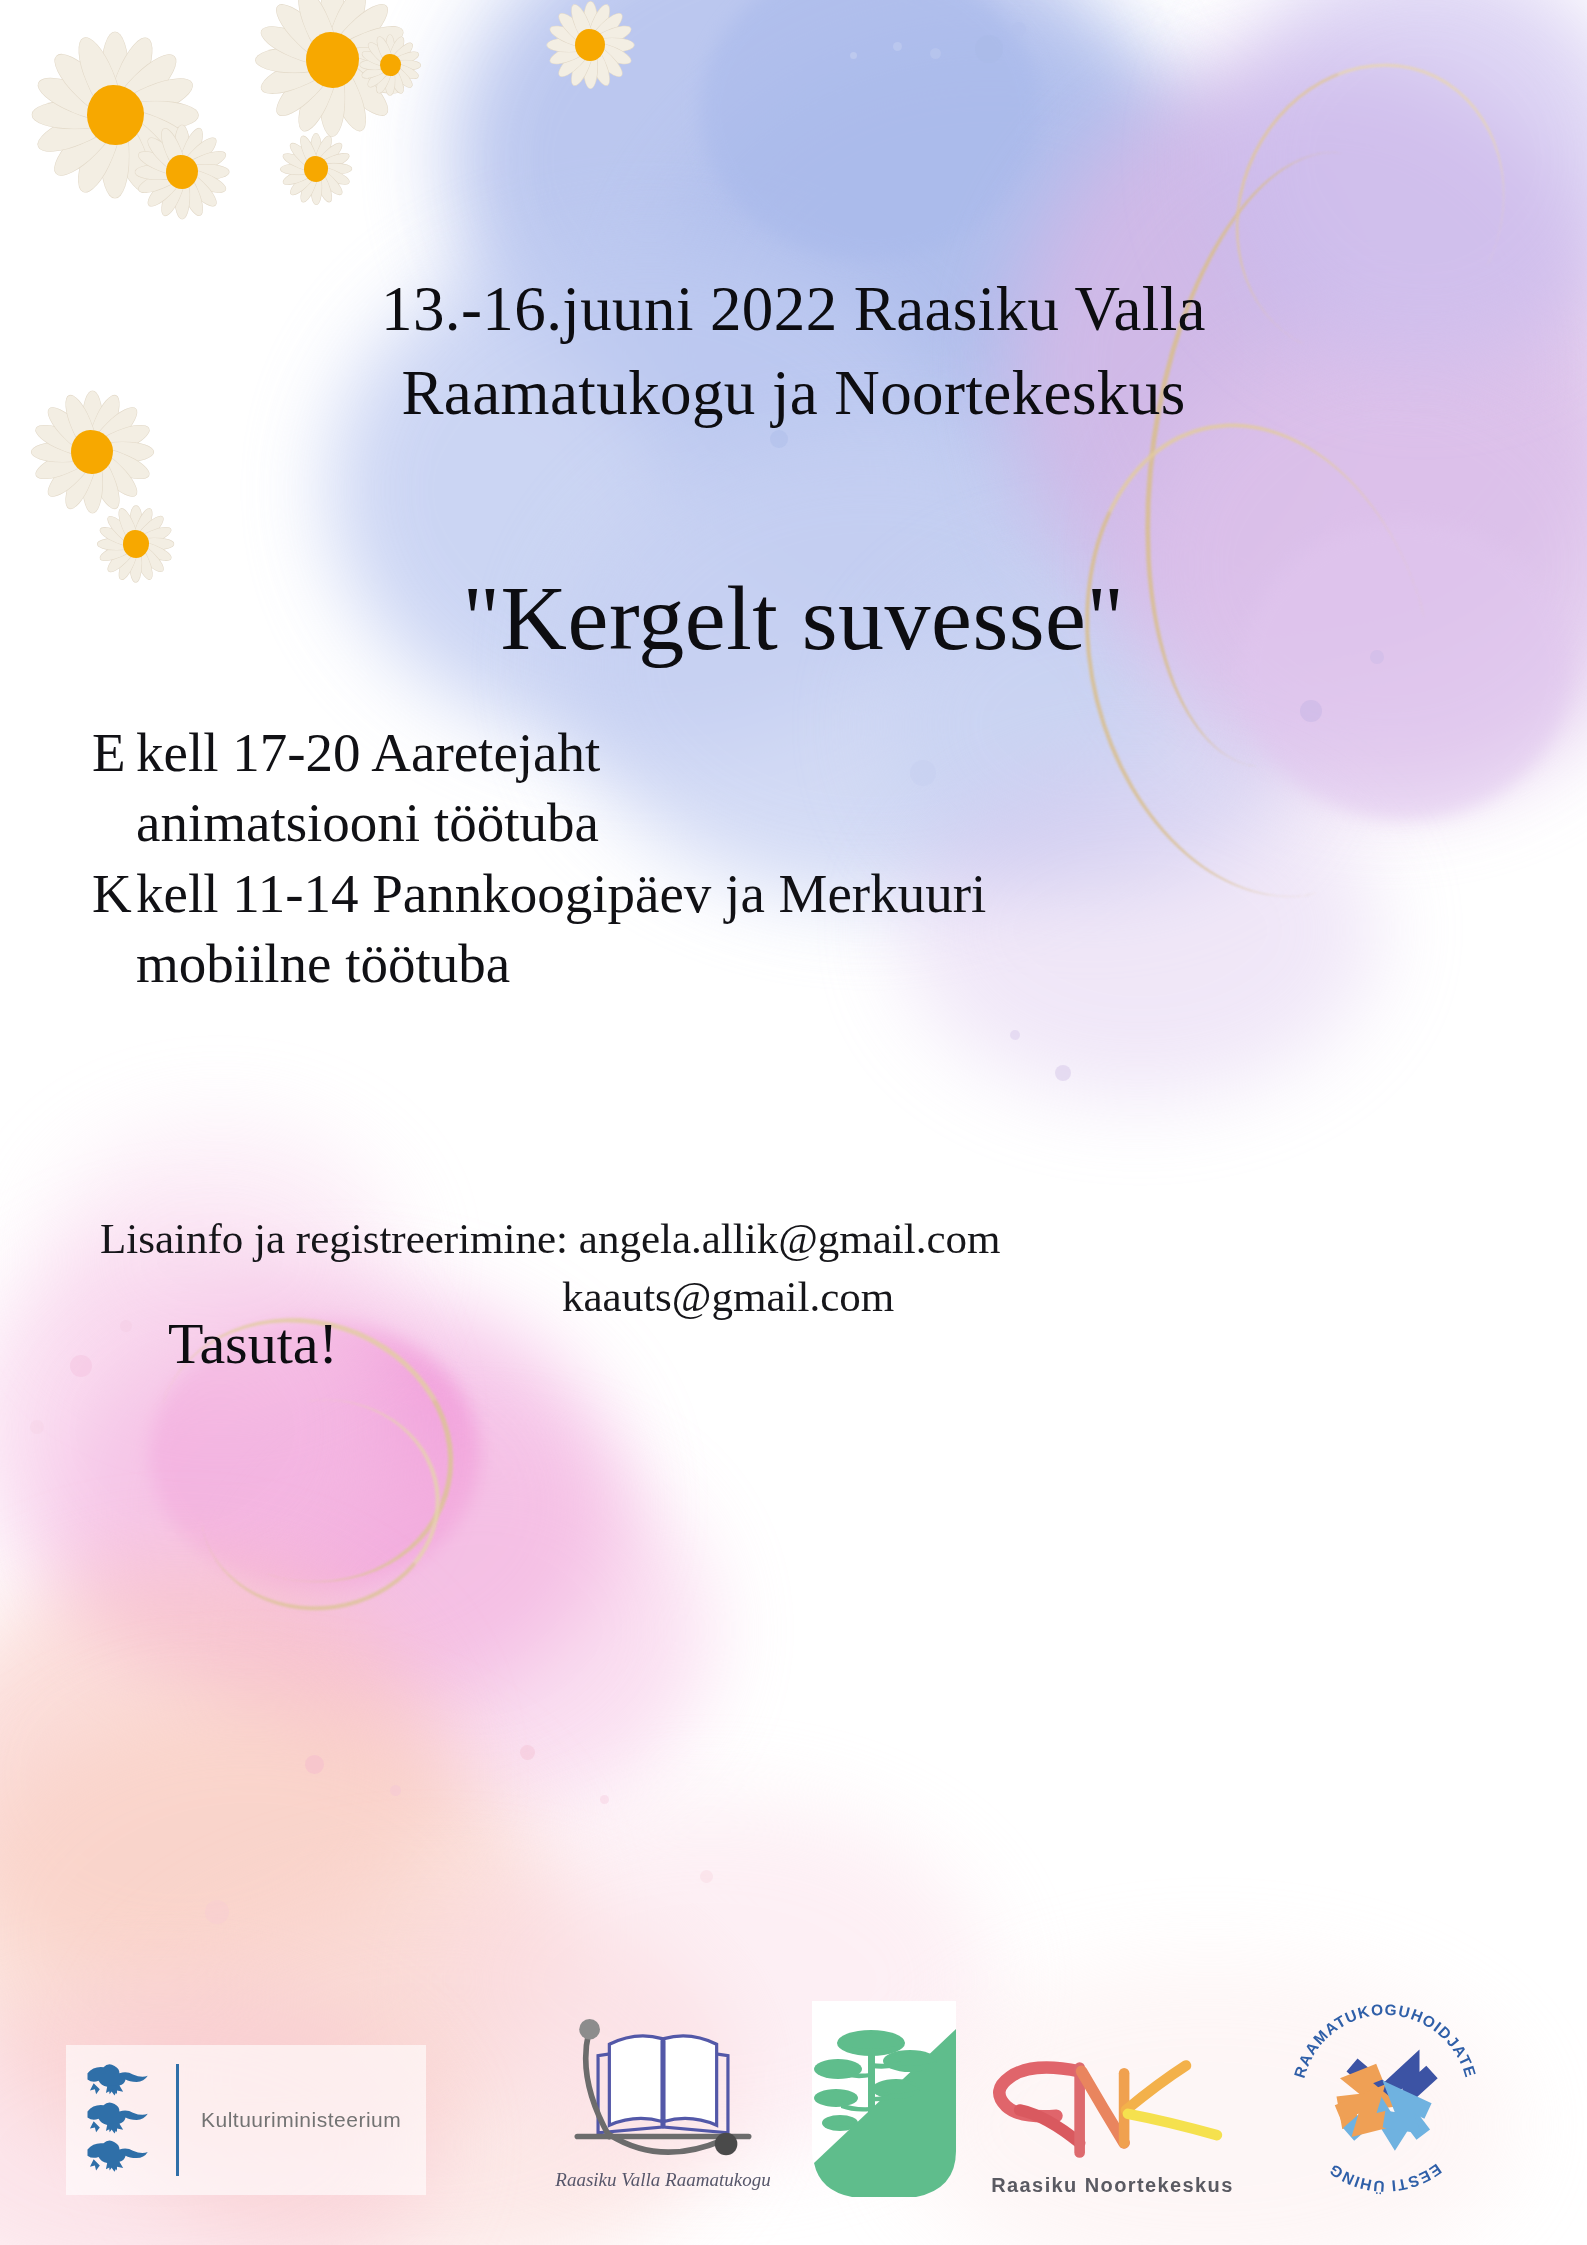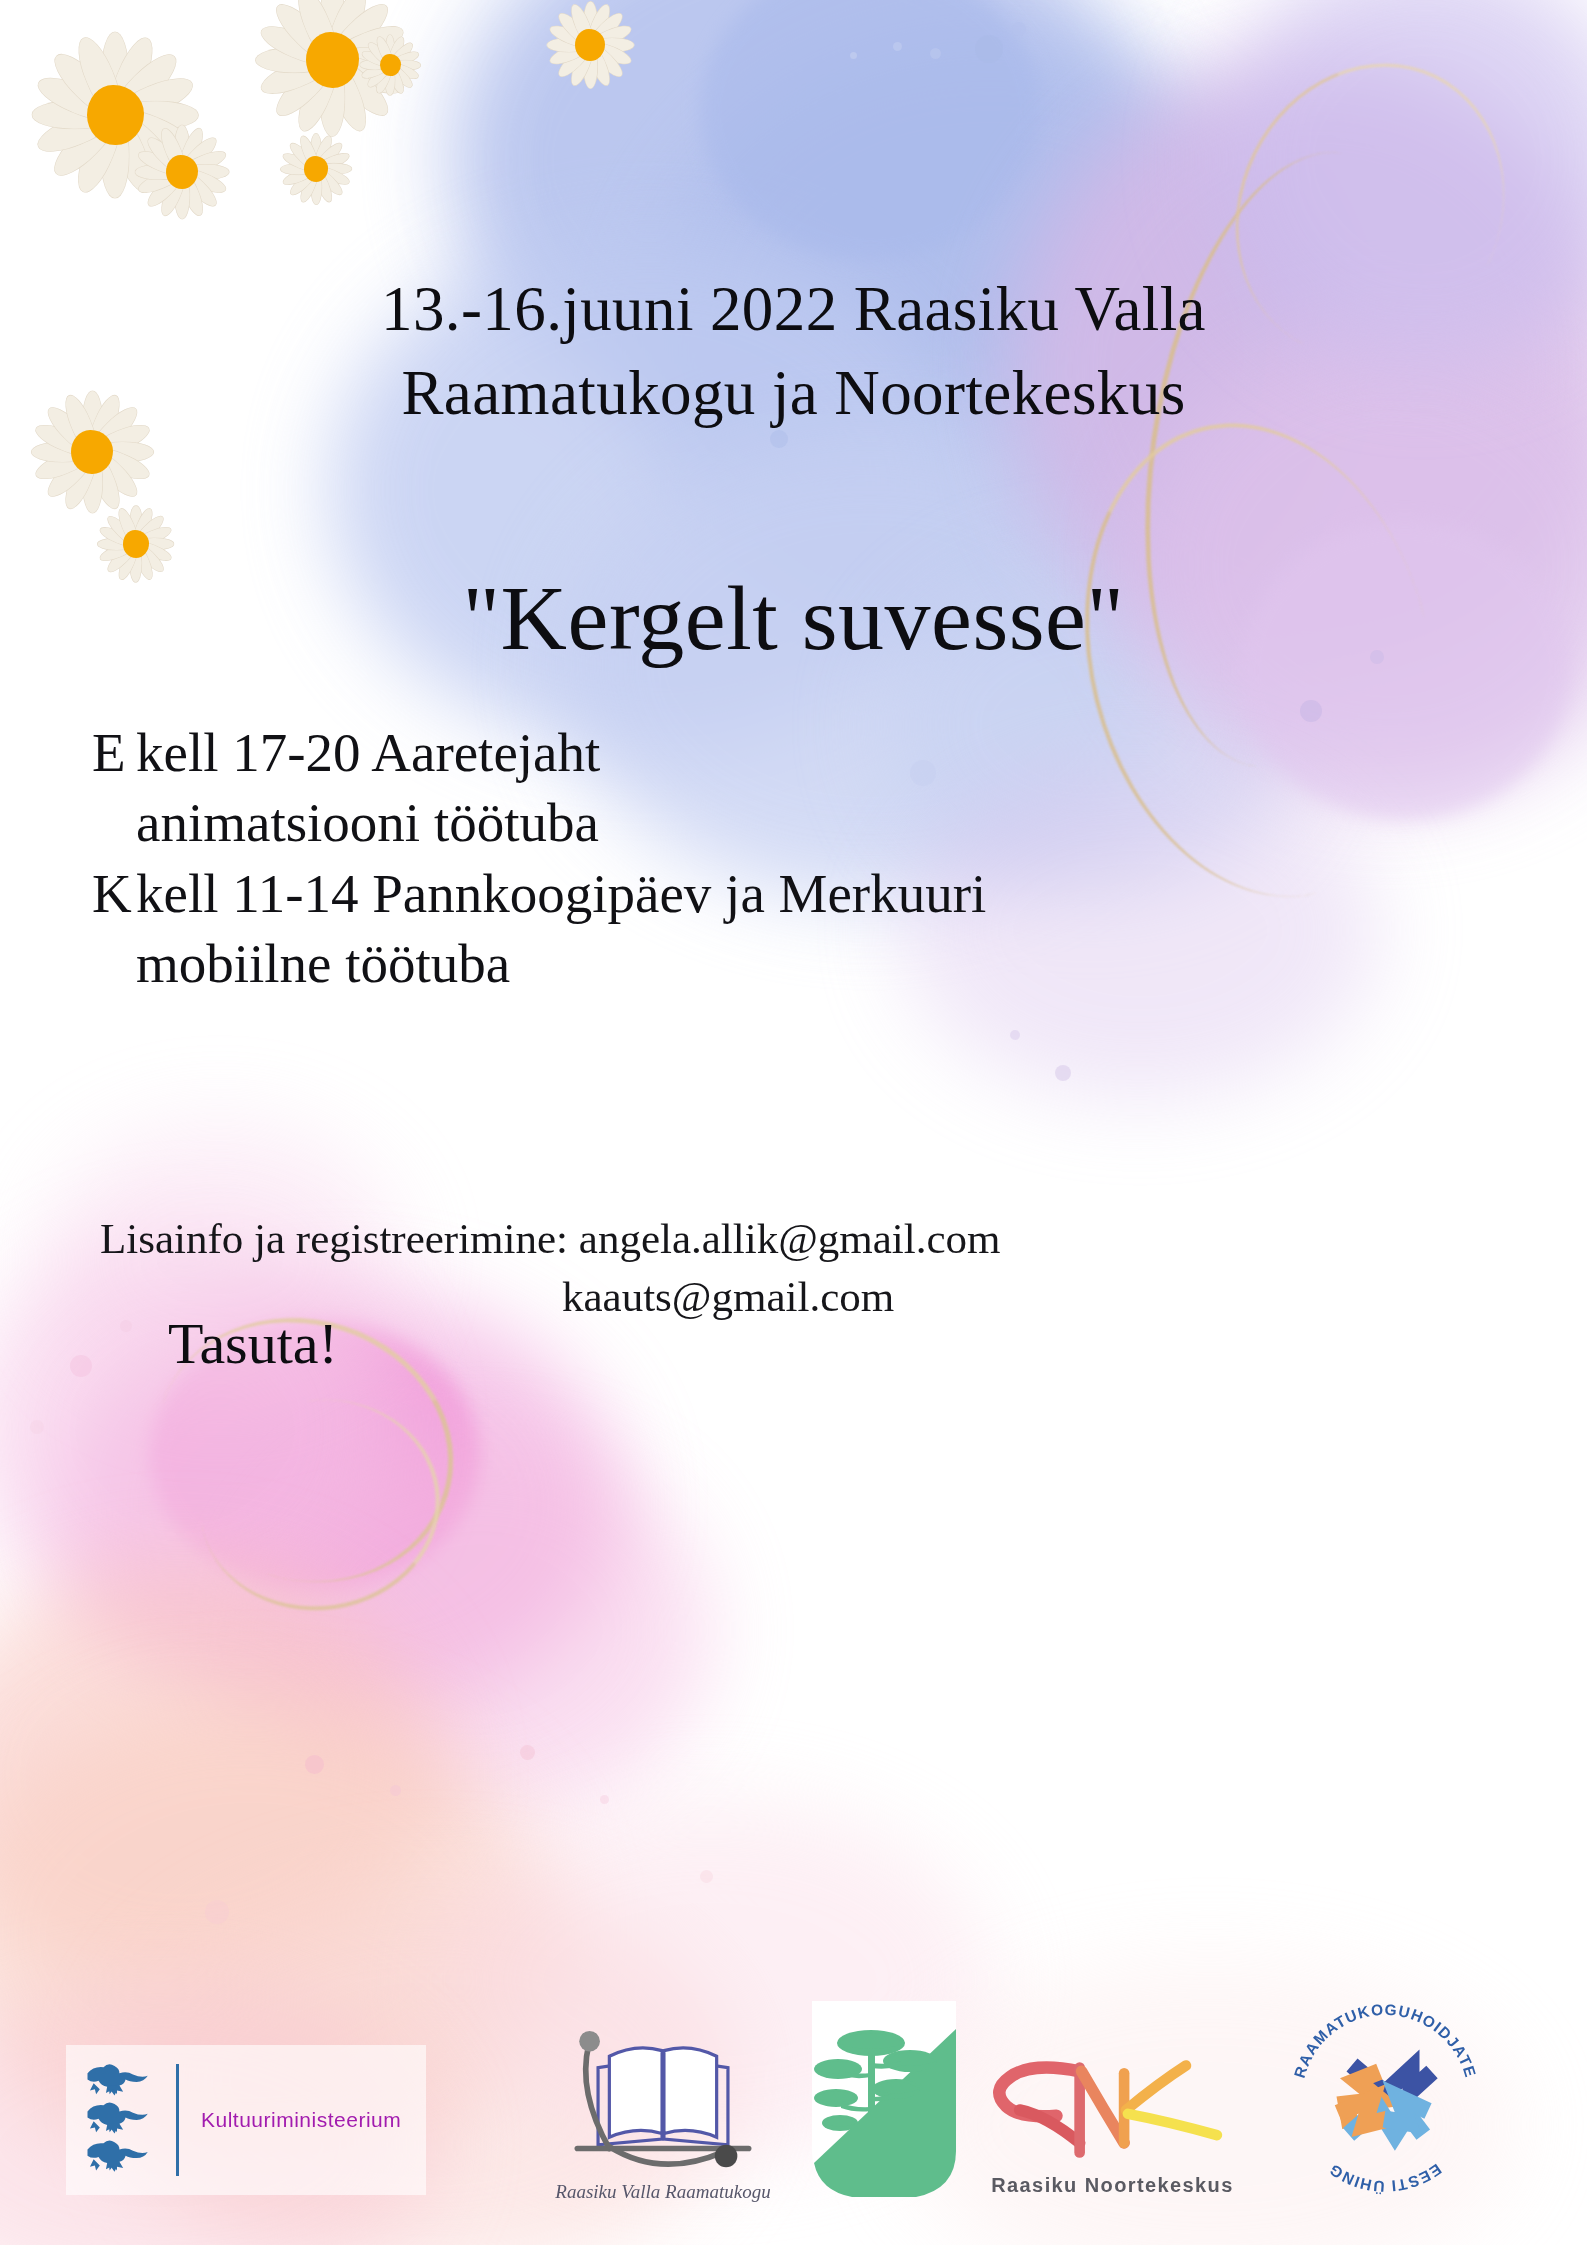--- a/index.html
+++ b/index.html
@@ -124,25 +124,25 @@
     width: 360px; height: 150px;
     background: rgba(255,255,255,.62);
     display: flex; align-items: center; gap: 22px;
     padding: 10px 14px;
   }
   .lions { width: 74px; display: flex; flex-direction: column; gap: 5px; }
   .ministry-divider { width: 3px; height: 112px; background: #2F6FA8; }
   .ministry-name {
     font-family: "Liberation Sans", sans-serif;
     font-size: 21px; letter-spacing: .5px;
-    color: #a21caf; font-weight: 500;
-  }
-
-  
-  #logo-library { left: 548px; bottom: 16px; width: 230px; text-align: center; }
+    color: #737373; font-weight: 500;
+  }
+
+  
+  #logo-library { left: 548px; bottom: 28px; width: 230px; text-align: center; }
   .lib-caption {
     font-family: "Liberation Serif", serif;
     font-style: italic;
     font-size: 19px;
     color: #56566a;
     margin-top: 4px;
   }
 
   
   #logo-vald { left: 800px; bottom: 14px; width: 175px; }

